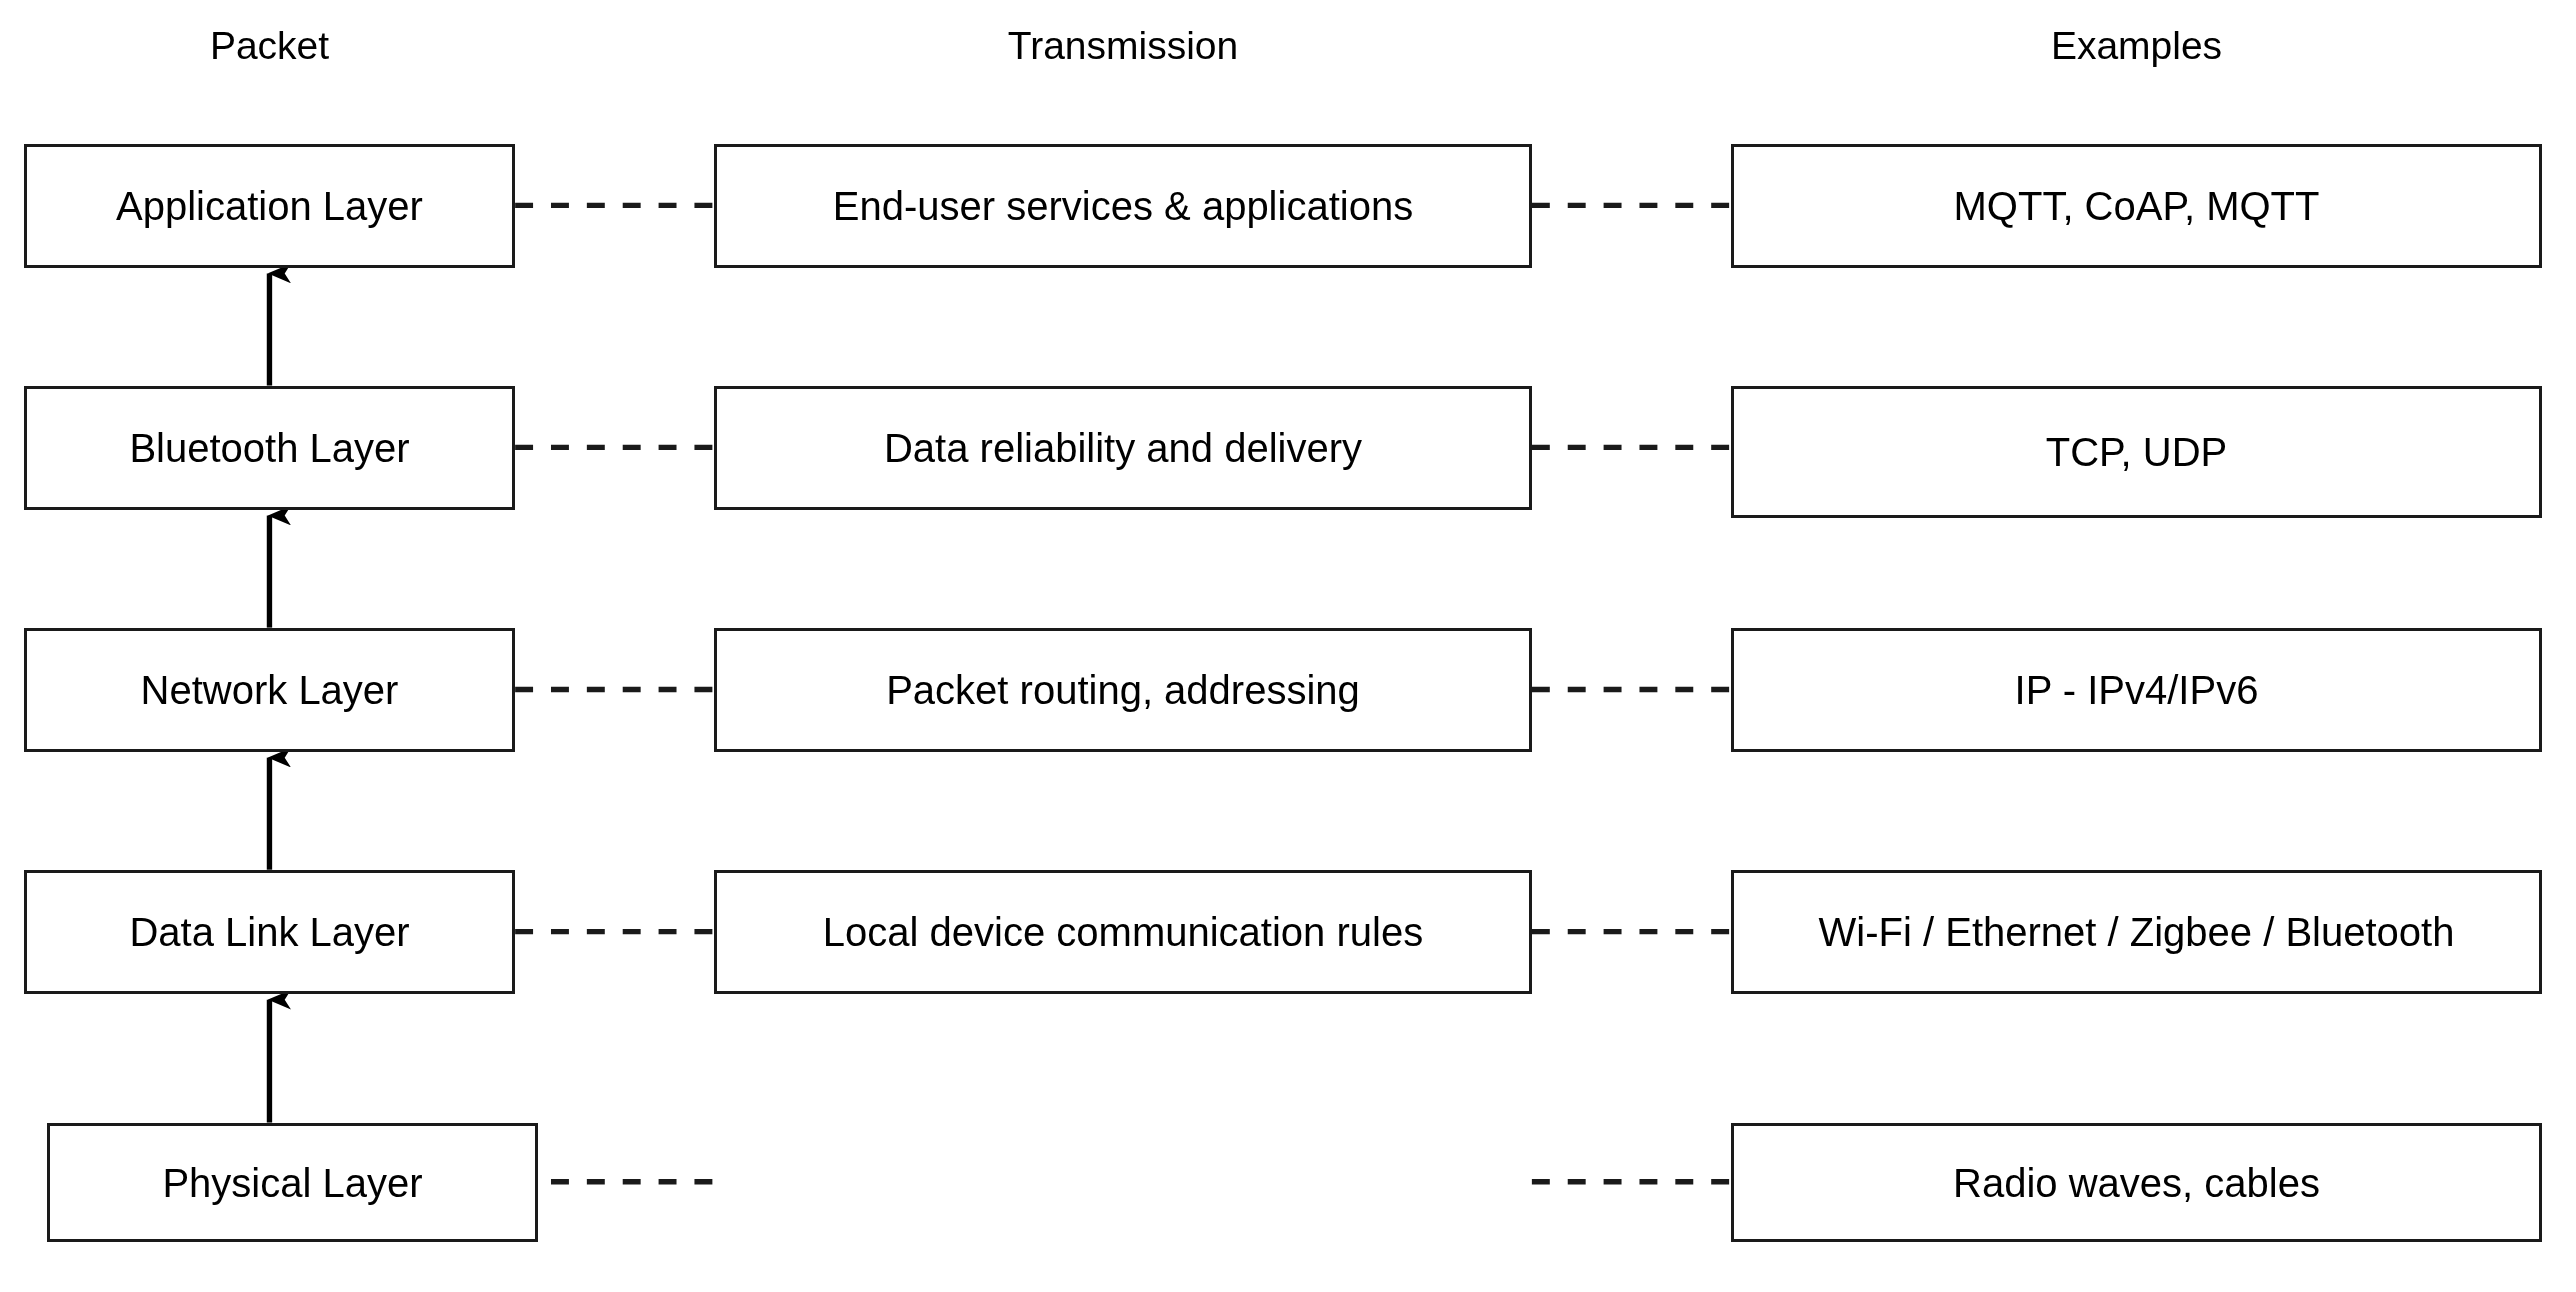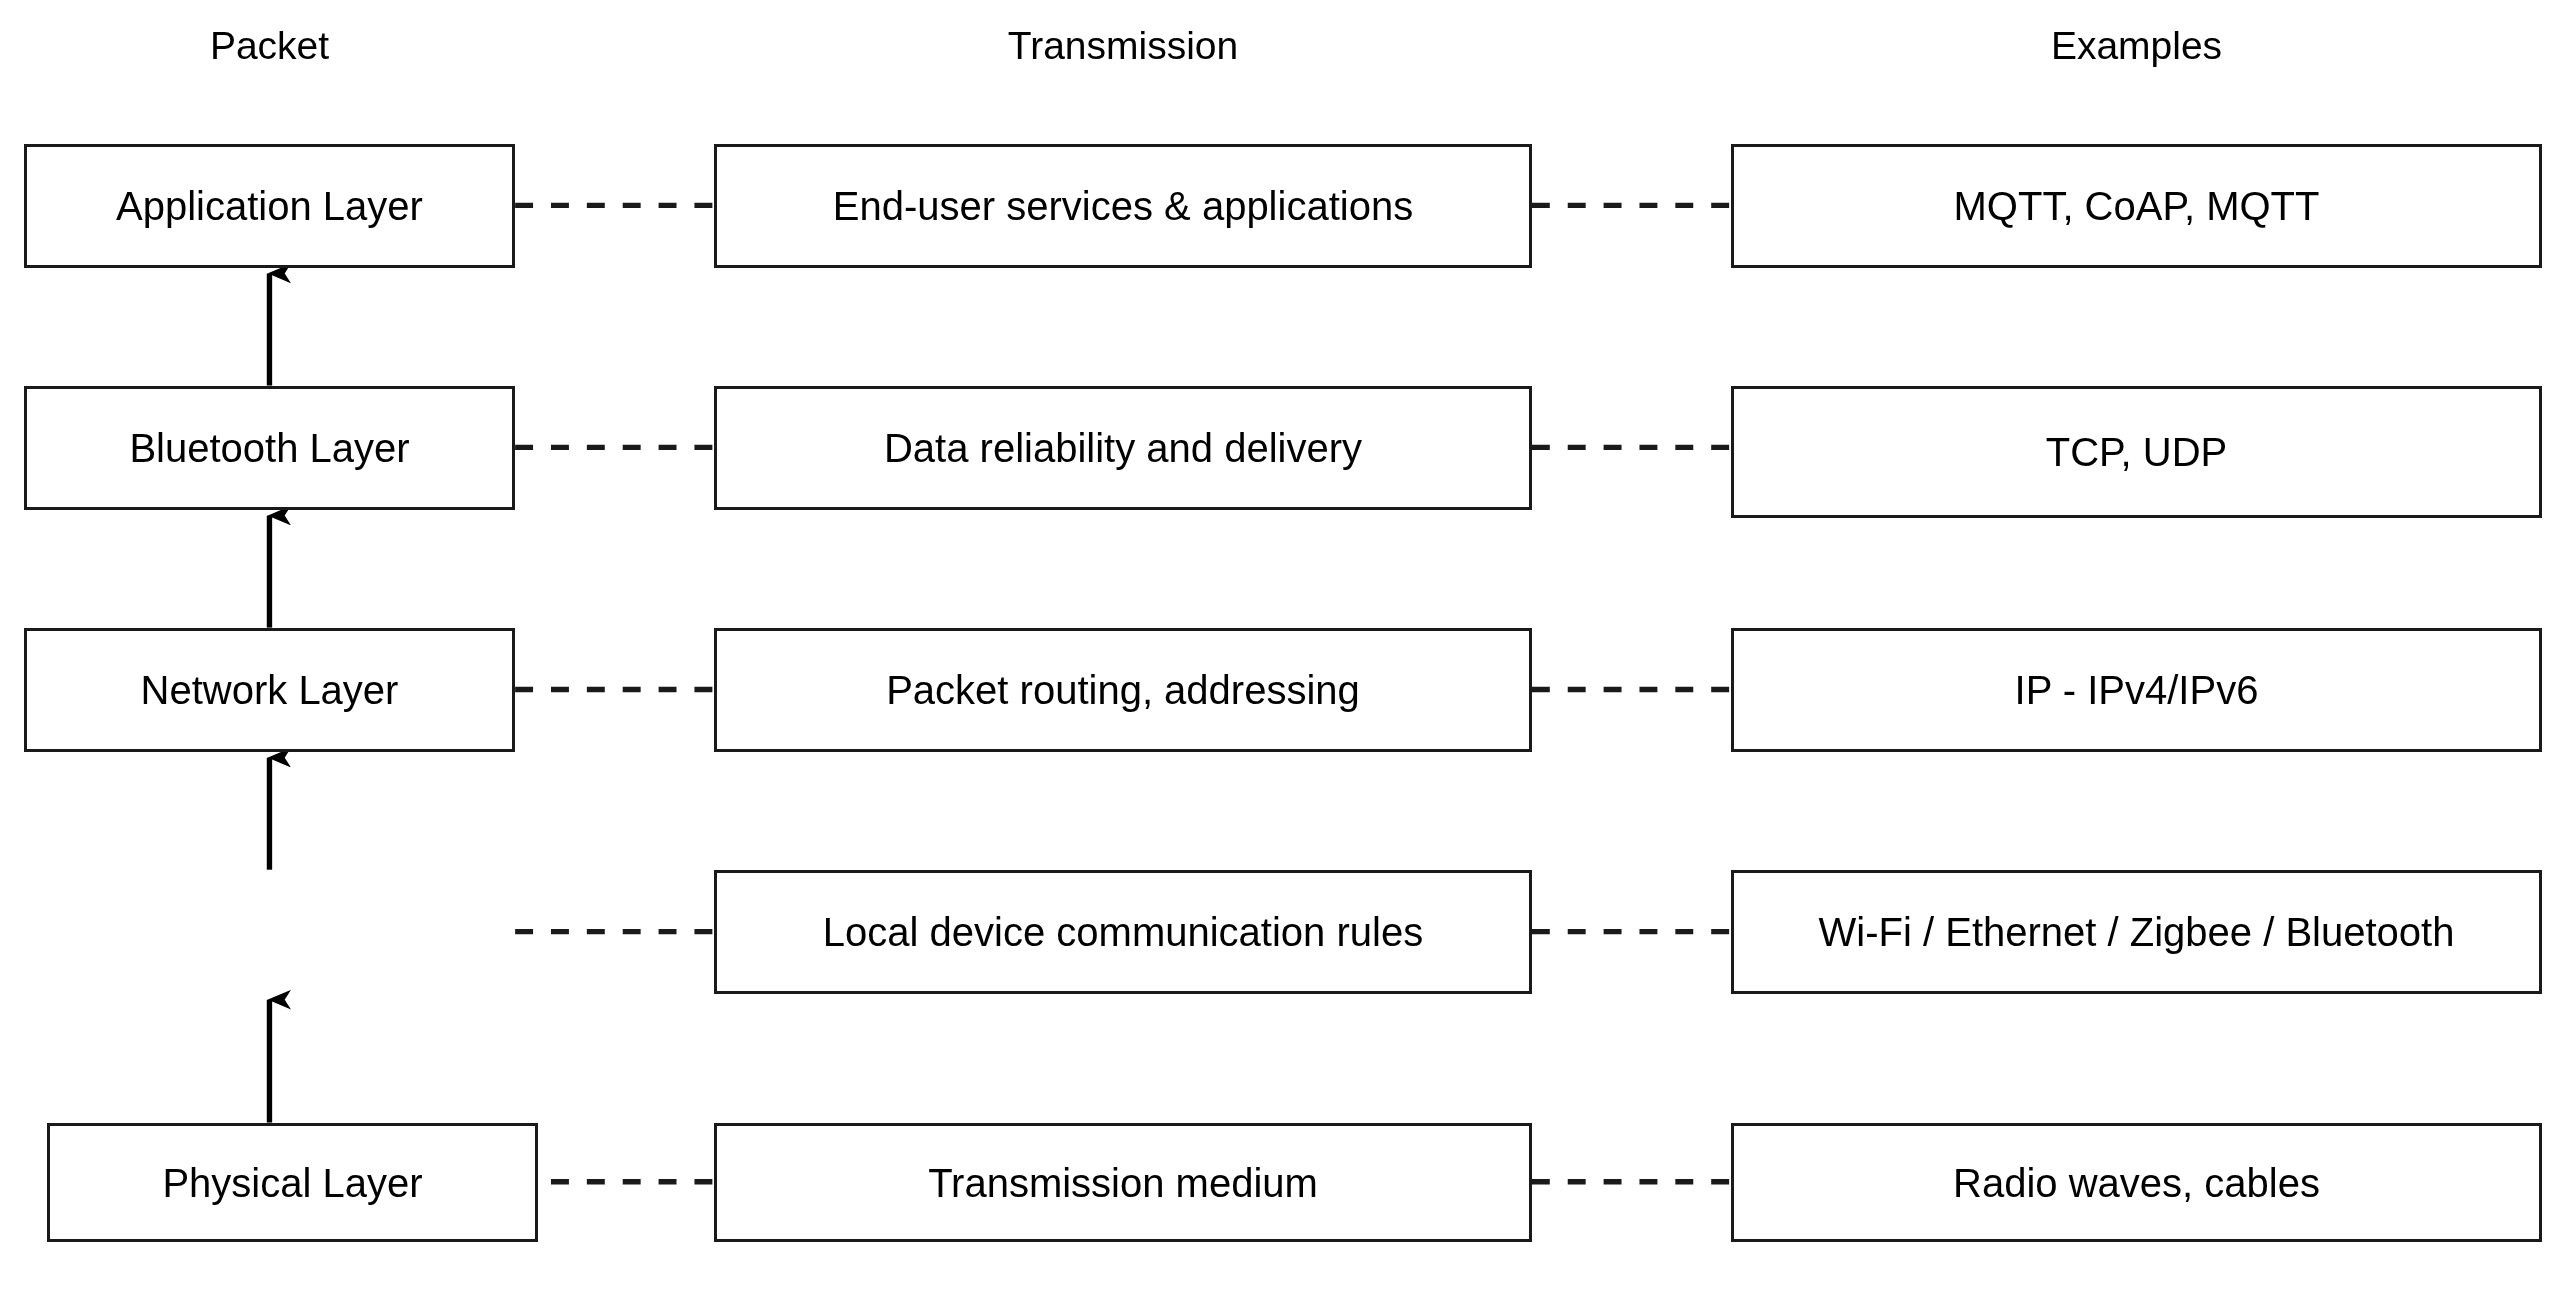--- a/index.html
+++ b/index.html
@@ -122,31 +122,31 @@
   <div class="node-box" style="left:24px; top:628px; width:491px; height:124px;">
     <span class="node-label">Network Layer</span>
   </div>
   <div class="node-box" style="left:714px; top:628px; width:818px; height:124px;">
     <span class="node-label">Packet routing, addressing</span>
   </div>
   <div class="node-box" style="left:1731px; top:628px; width:811px; height:124px;">
     <span class="node-label">IP - IPv4/IPv6</span>
   </div>
 
+  <div class="node-box" style="left:24px; top:870px; width:491px; height:124px;">
+    <span class="node-label">Data Link Layer</span>
+  </div>
   <div class="node-box" style="left:714px; top:870px; width:818px; height:124px;">
     <span class="node-label">Local device communication rules</span>
   </div>
   <div class="node-box" style="left:1731px; top:870px; width:811px; height:124px;">
     <span class="node-label">Wi-Fi / Ethernet / Zigbee / Bluetooth</span>
   </div>
 
   <div class="node-box" style="left:24px; top:1123px; width:491px; height:119px;margin-left:23px;">
     <span class="node-label">Physical Layer</span>
   </div>
-  <div class="node-box" style="left:714px; top:1123px; width:818px; height:119px;">
-    <span class="node-label">Transmission medium</span>
-  </div>
   <div class="node-box" style="left:1731px; top:1123px; width:811px; height:119px;">
     <span class="node-label">Radio waves, cables</span>
   </div>
 
 </div>
 
 
 </body></html>

